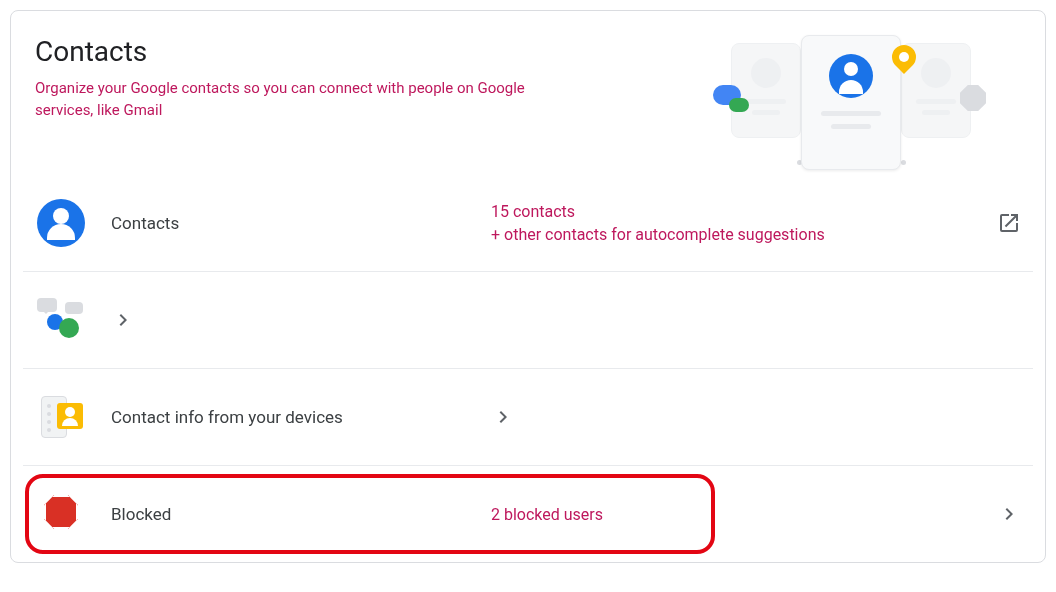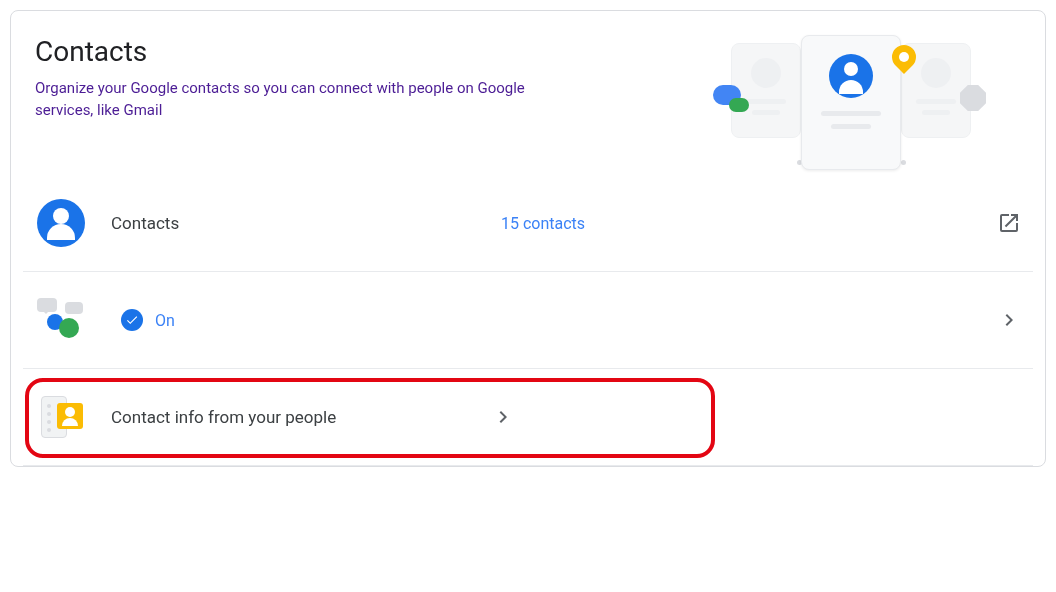--- a/index.html
+++ b/index.html
@@ -26,21 +26,21 @@
       max-width: 520px;
     }
     .title {
       font-size: 28px;
       font-weight: 400;
       color: #202124;
       margin-bottom: 10px;
     }
     .subtitle {
       font-size: 15px;
-      color: #4c1d95;
+      color: #be185d;
       line-height: 1.45;
     }
     .illustration {
       width: 260px;
       height: 120px;
       position: relative;
       flex-shrink: 0;
       margin-right: 40px;
     }
     
@@ -97,25 +97,24 @@
     }
     .row-label {
       flex: 1;
       font-size: 17px;
       color: #3c4043;
       max-width: 380px;
     }
     .row-value {
       flex: 1;
       font-size: 16px;
-      color: #3b82f6;
+      color: #be185d;
       display:flex;
       align-items:center;
       gap:12px;
-      margin-left:10px;
     }
     .row-value-col { flex-direction: column; align-items: flex-start; gap:4px;}
     .row-action {
       width: 40px;
       display:flex;
       justify-content:flex-end;
       color:#5f6368;
     }
     
     .icon-contacts {
@@ -209,69 +208,79 @@
     </div>
   </div>
 
   <div class="row">
     <div class="row-icon">
       <div class="icon-contacts"></div>
     </div>
     <div class="row-label">Contacts</div>
     <div class="row-value row-value-col">
       <span>15 contacts</span>
+      <span>+ other contacts for autocomplete suggestions</span>
     </div>
     <div class="row-action external">
       <svg viewBox="0 0 24 24">
           <path d="M19 19H5V5h7V3H5a2 2 0 0 0-2 2v14a2 2 0 0 0 2 2h14a2 2 0 0 0 2-2v-7h-2v7zM14 3v2h3.59L7.76 14.83l1.41 1.41L19 6.41V10h2V3h-7z"></path>
         </svg>
     </div>
   </div>
 
   <div class="divider"></div>
 
   <div class="row">
     <div class="row-icon">
       <div class="icon-interactions">
         <div class="bub1"></div>
           <div class="bub2"></div>
           <div class="p1"></div>
           <div class="p2"></div>
       </div>
     </div>
-    <div class="row-value">
-      <span class="chip-on">
-        <svg viewBox="0 0 24 24" fill="#fff">
-            <path d="M9 16.17 4.83 12l-1.42 1.41L9 19 21 7l-1.41-1.41z"></path>
-          </svg>
-      </span>
-      <span>On</span>
-    </div>
     <div class="row-action chevron">
       <svg viewBox="0 0 24 24">
           <path d="M10 6 8.59 7.41 13.17 12l-4.58 4.59L10 18l6-6z"></path>
         </svg>
     </div>
   </div>
 
   <div class="divider"></div>
 
   <div class="row">
     <div class="row-icon">
       <div class="icon-devices">
         <div class="phone"></div>
           <div class="badge"></div>
       </div>
     </div>
-    <div class="row-label">Contact info from your people</div>
+    <div class="row-label">Contact info from your devices</div>
     <div class="row-action chevron">
       <svg viewBox="0 0 24 24">
           <path d="M10 6 8.59 7.41 13.17 12l-4.58 4.59L10 18l6-6z"></path>
         </svg>
     </div>
   </div>
 
   <div class="divider"></div>
 
+  <div class="row" style="position:relative;">
+    <div class="row-icon">
+      <div class="icon-blocked">
+          <div class="pole"></div>
+          <div class="sign"></div>
+        </div>
+    </div>
+    <div class="row-label">Blocked</div>
+    <div class="row-value">
+      <span>2 blocked users</span>
+    </div>
+    <div class="row-action chevron">
+      <svg viewBox="0 0 24 24">
+          <path d="M10 6 8.59 7.41 13.17 12l-4.58 4.59L10 18l6-6z"></path>
+        </svg>
+    </div>
+  </div>
 
   <div class="highlight-box" style="left:14px; width:690px; height:80px; bottom:8px;"></div>
 
 </div>
 
 </body></html>

